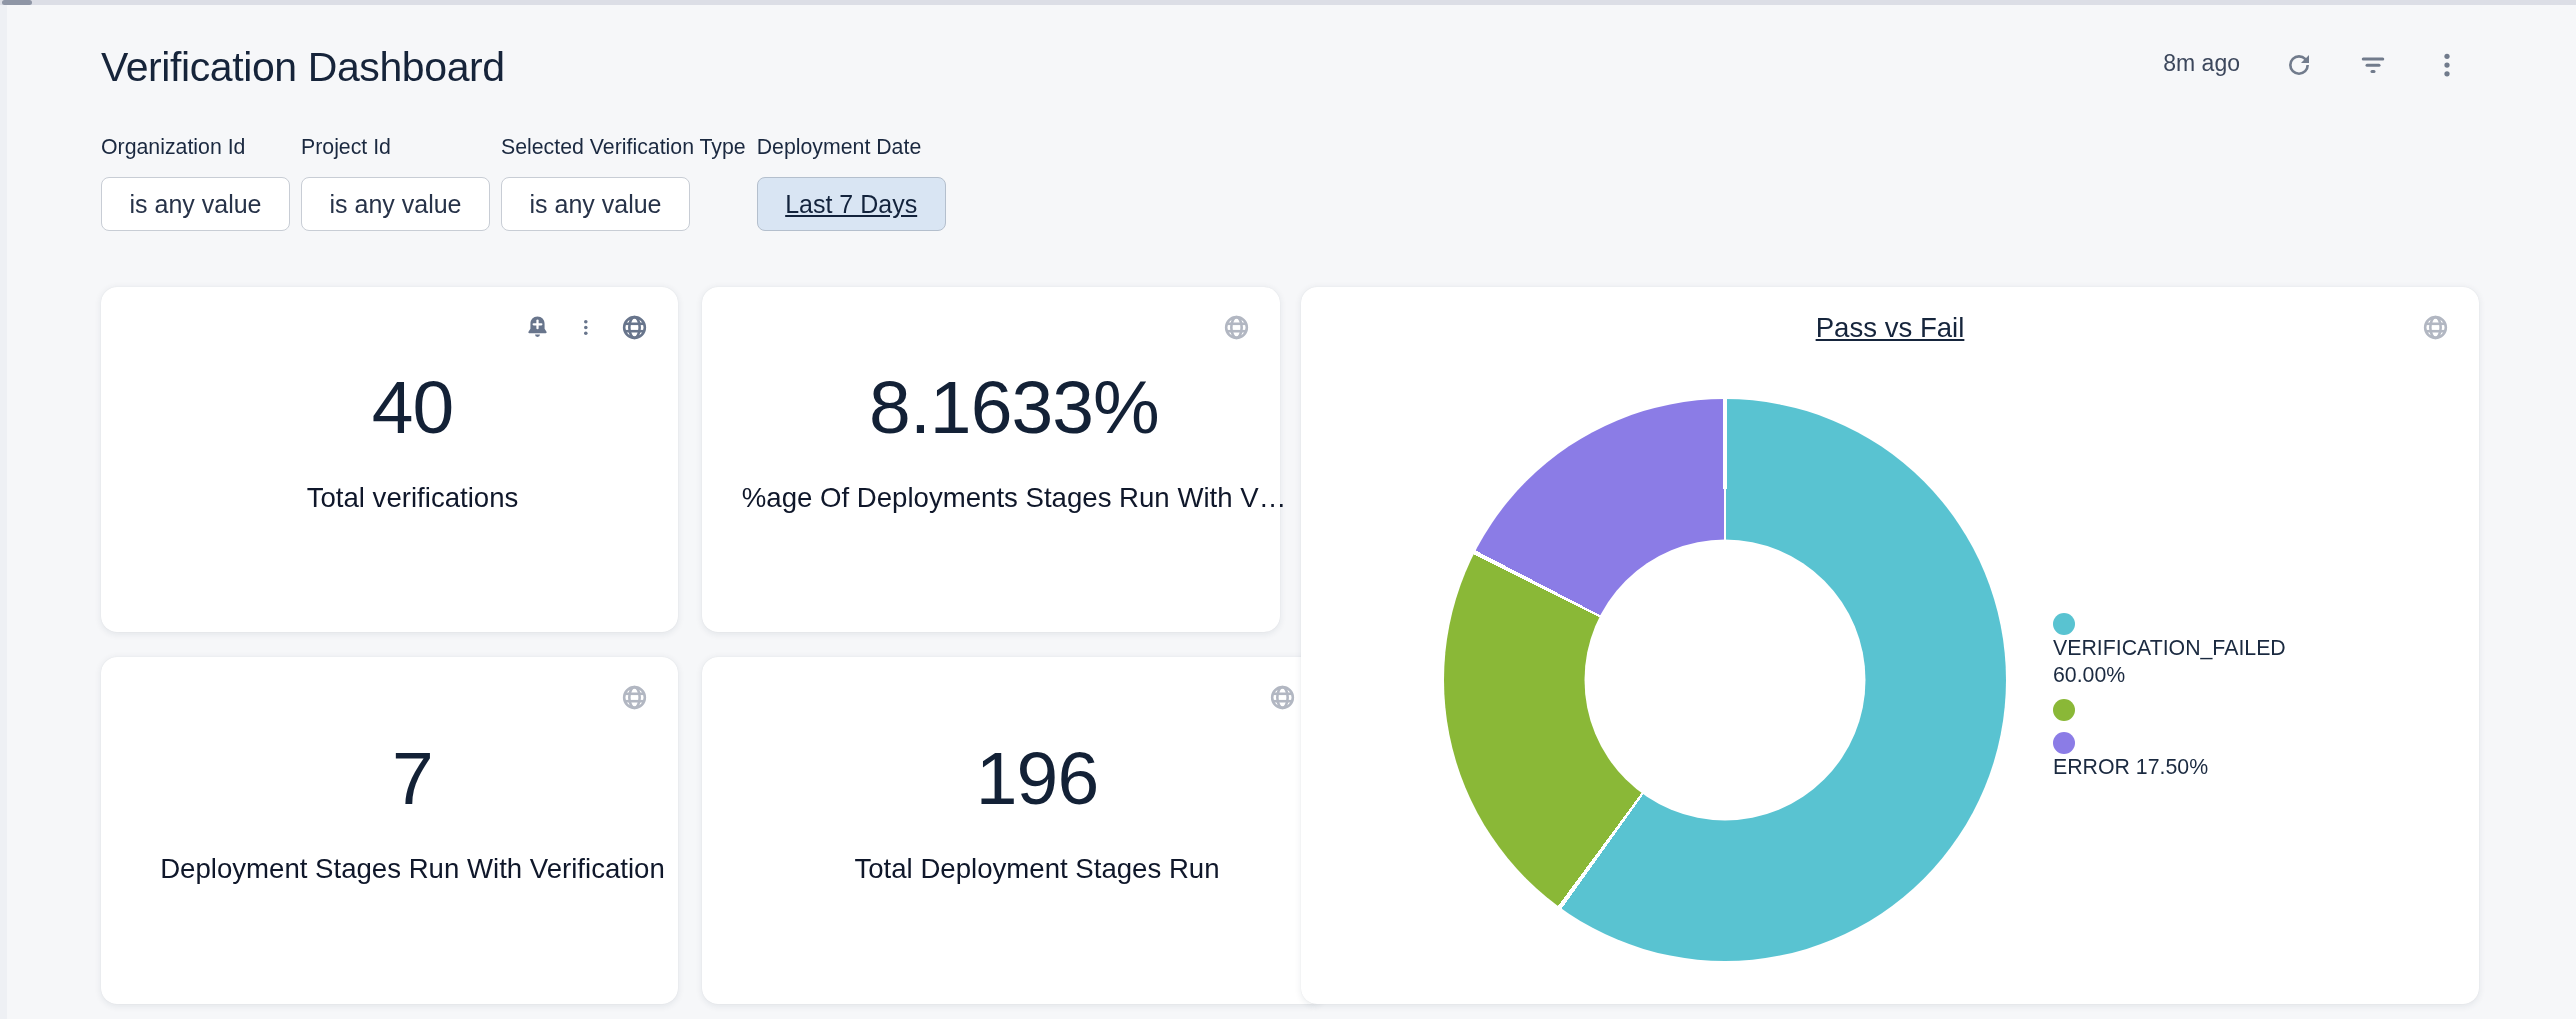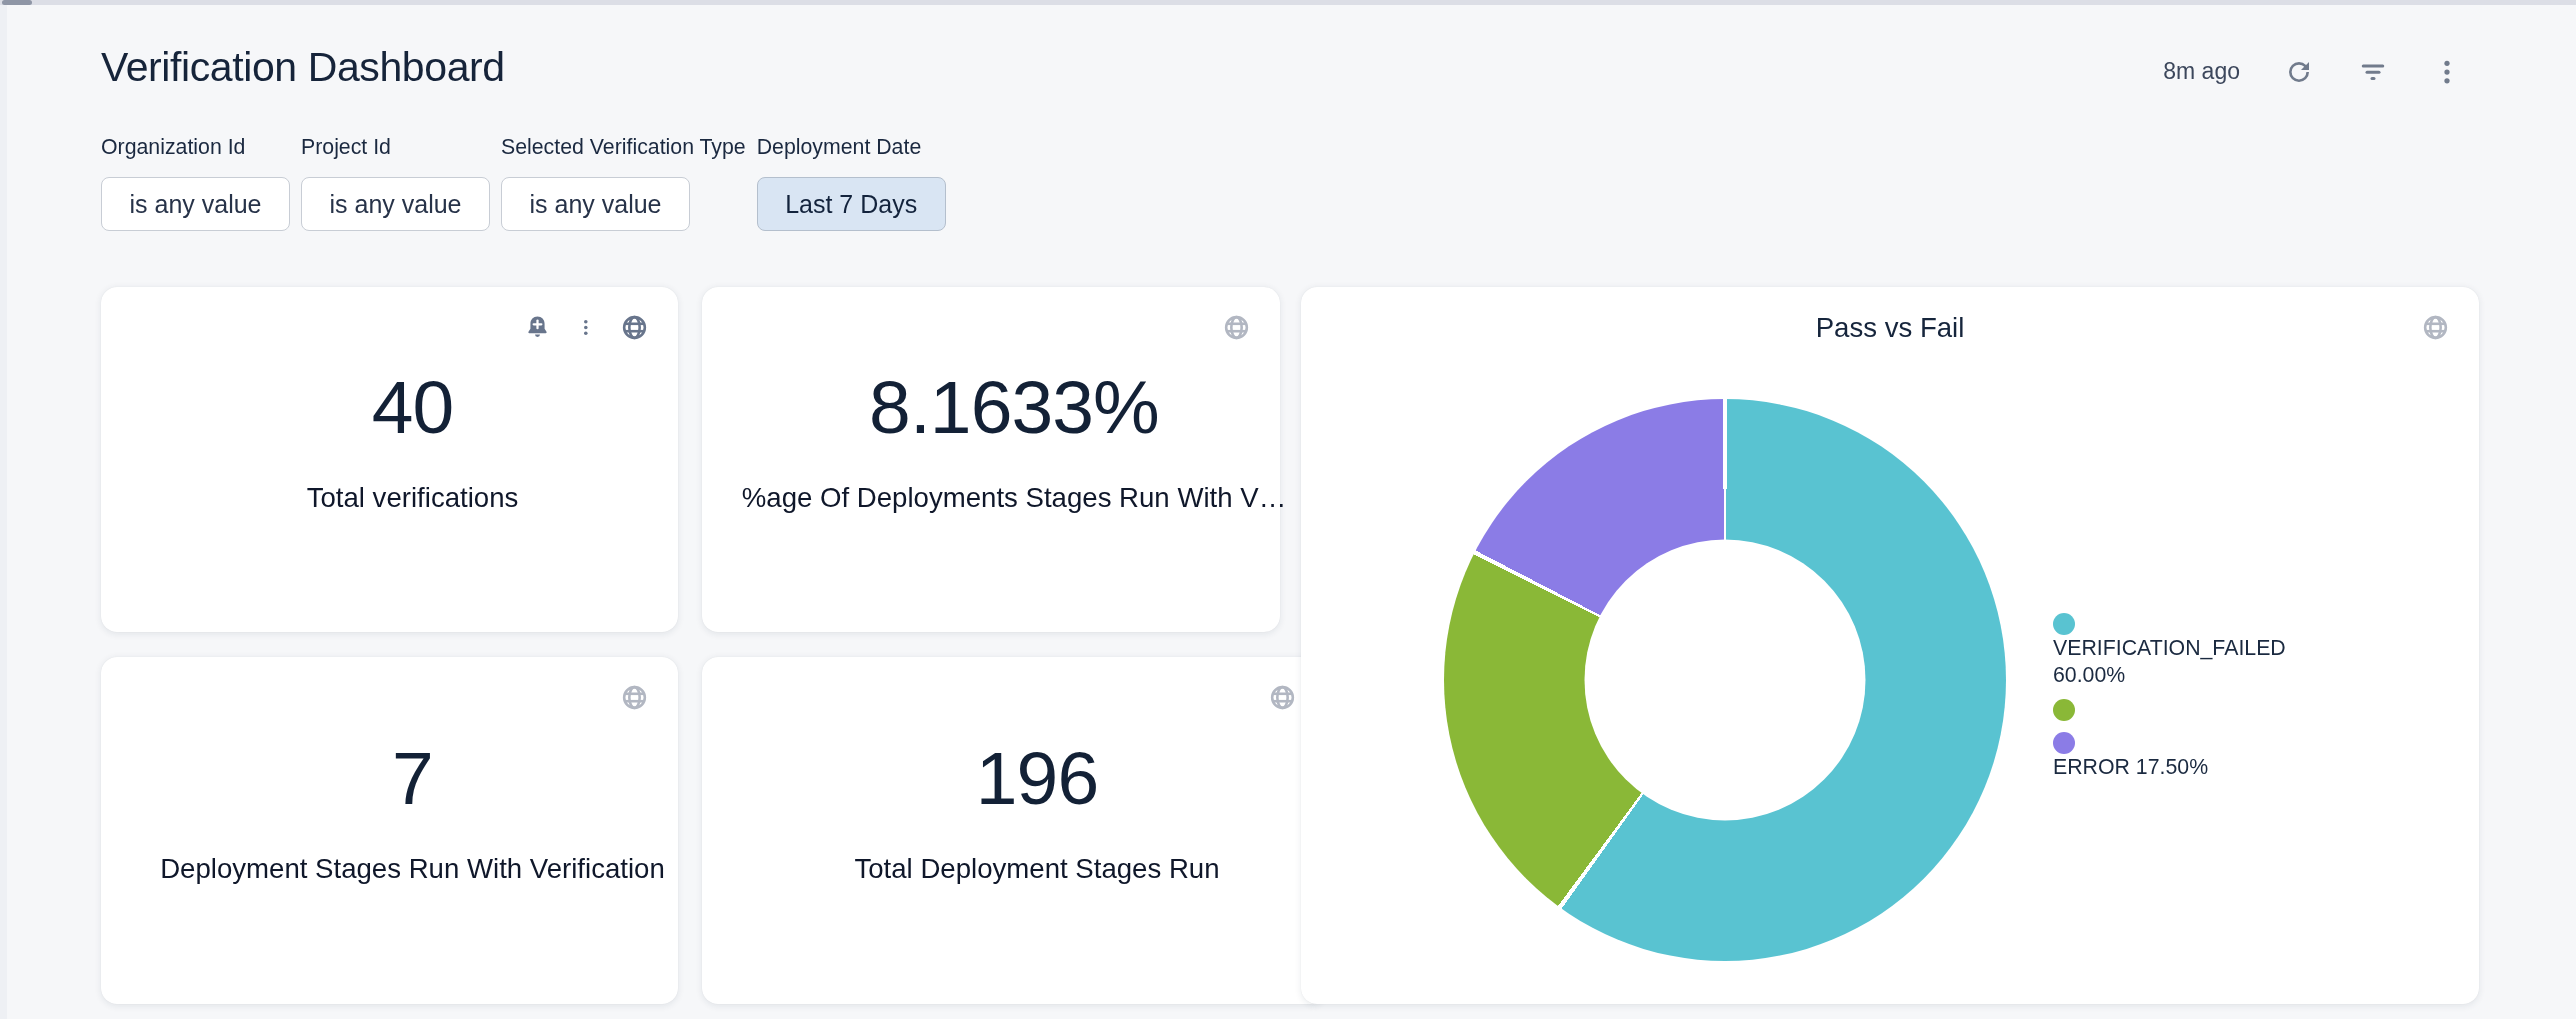--- a/index.html
+++ b/index.html
@@ -16,37 +16,37 @@
   .top-thumb { position:absolute; top:0; left:1.8px; width:30px; height:5.3px; background:#8f96a6; border-radius:2.7px; }
   .left-strip { position:absolute; top:5.3px; left:0; width:7.1px; height:1014px; background:#eef0f4; }
 
   
   .page-title {
     position:absolute; left:101px; top:44px;
     font-size:41px; font-weight:500; color:#16243a; letter-spacing:-0.4px;
   }
   .header-controls {
     position:absolute; top:50px; right:114px; height:43px;
-    display:flex; align-items:center; gap:44px;
+    display:flex; gap:44px;
   }
   .last-refresh { font-size:23px; color:#3c475c; }
   .hicon { width:30px; height:30px; display:flex; align-items:center; justify-content:center; cursor:pointer; }
   .hicon svg { display:block; }
 
   
   .filters { position:absolute; left:101px; top:135px; display:flex; gap:11px; }
   .filter-group { display:flex; flex-direction:column; }
   .filter-label { font-size:21.3px; font-weight:500; color:#1b2940; margin-bottom:17px; white-space:nowrap; }
   .filter-box {
     width:189px; height:54px; background:#ffffff;
     border:1.8px solid #c8cdd5; border-radius:8px;
     display:flex; align-items:center; justify-content:center;
     font-size:25px; color:#273349; cursor:pointer; white-space:nowrap;
   }
-  .filter-box.active { background:#d9e5f3; border-color:#b4bfcd; color:#13233c; }
+  .filter-box.active { background:#d9e5f3; border-color:#b4bfcd; color:#13233c;text-decoration:underline; }
 
   
   .card {
     position:absolute; background:#ffffff; border-radius:16px;
     box-shadow:0 1.8px 7.1px rgba(25,39,62,0.09), 0 0 0.9px rgba(25,39,62,0.10);
   }
   .card-t1 { left:101px;  top:287px; width:577px;  height:345px; }
   .card-t2 { left:702px;  top:287px; width:578px;  height:345px; }
   .card-t3 { left:101px;  top:657px; width:577px;  height:347px; }
   .card-t4 { left:702px;  top:657px; width:624px;  height:347px; }
@@ -62,21 +62,21 @@
     position:absolute; inset:0;
     display:flex; flex-direction:column; align-items:center; justify-content:center;
     gap:32px; transform:translateY(-21.3px);padding-left:46px;
   }
   .tile-value { font-size:75px; font-weight:500; color:#132136; letter-spacing:-0.9px; }
   .tile-label { font-size:27.6px; color:#0f172a; white-space:nowrap; }
 
   
   .chart-title {
     position:absolute; top:25px; left:0; width:100%;
-    text-align:center; font-size:27.6px; font-weight:500; color:#16253c;
+    text-align:center; font-size:27.6px; font-weight:500; color:#16253c;text-decoration:underline;
   }
   .donut {
     position:absolute; left:143px; top:112px; width:562px; height:562px;
     border-radius:50%; cursor:pointer;
   }
   .donut-hole {
     position:absolute; left:50%; top:50%; width:281px; height:281px;
     transform:translate(-50%,-50%); background:#ffffff; border-radius:50%;
   }
   .legend { position:absolute; left:752px; top:323px; width:374px; }

